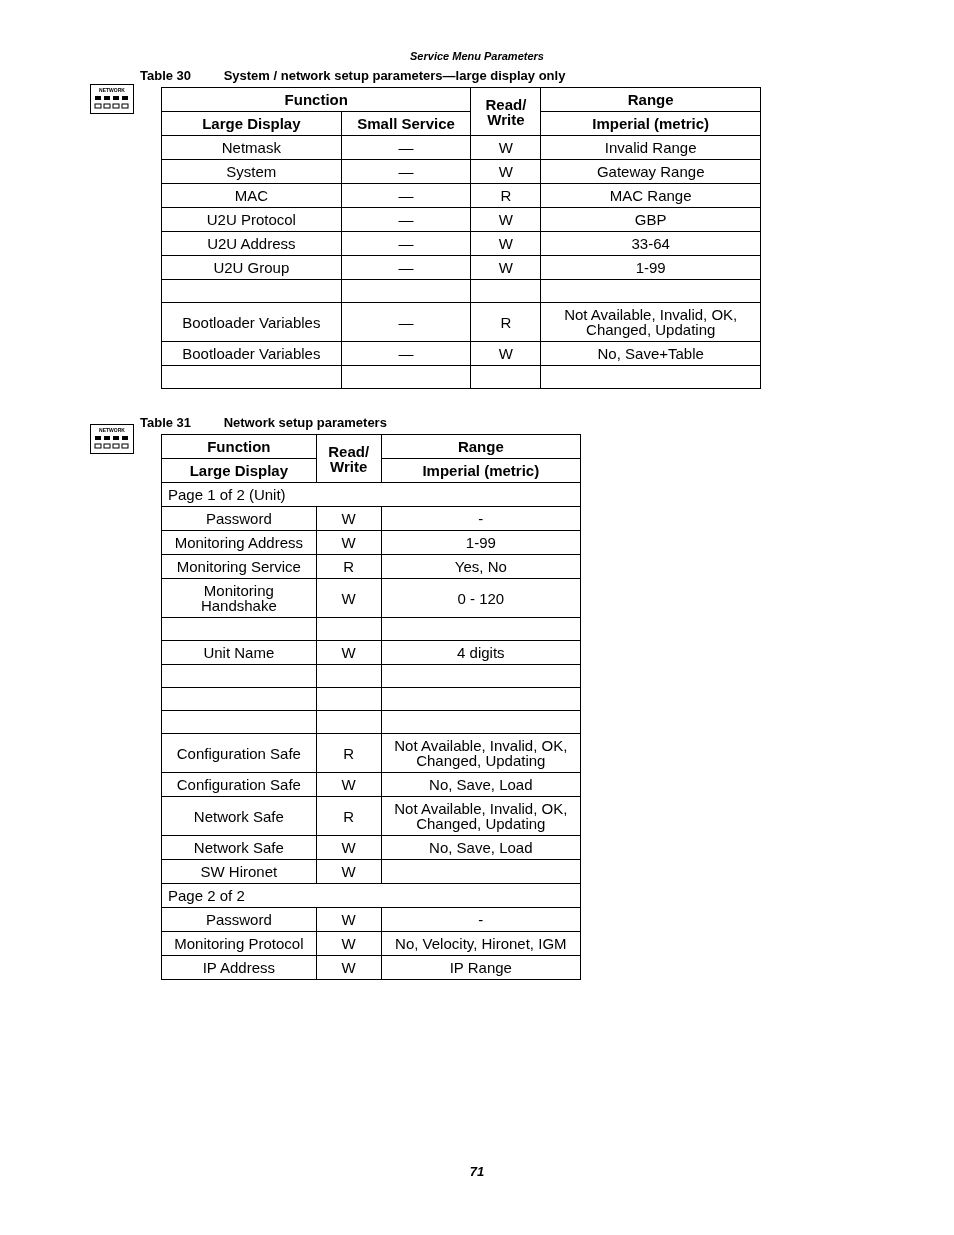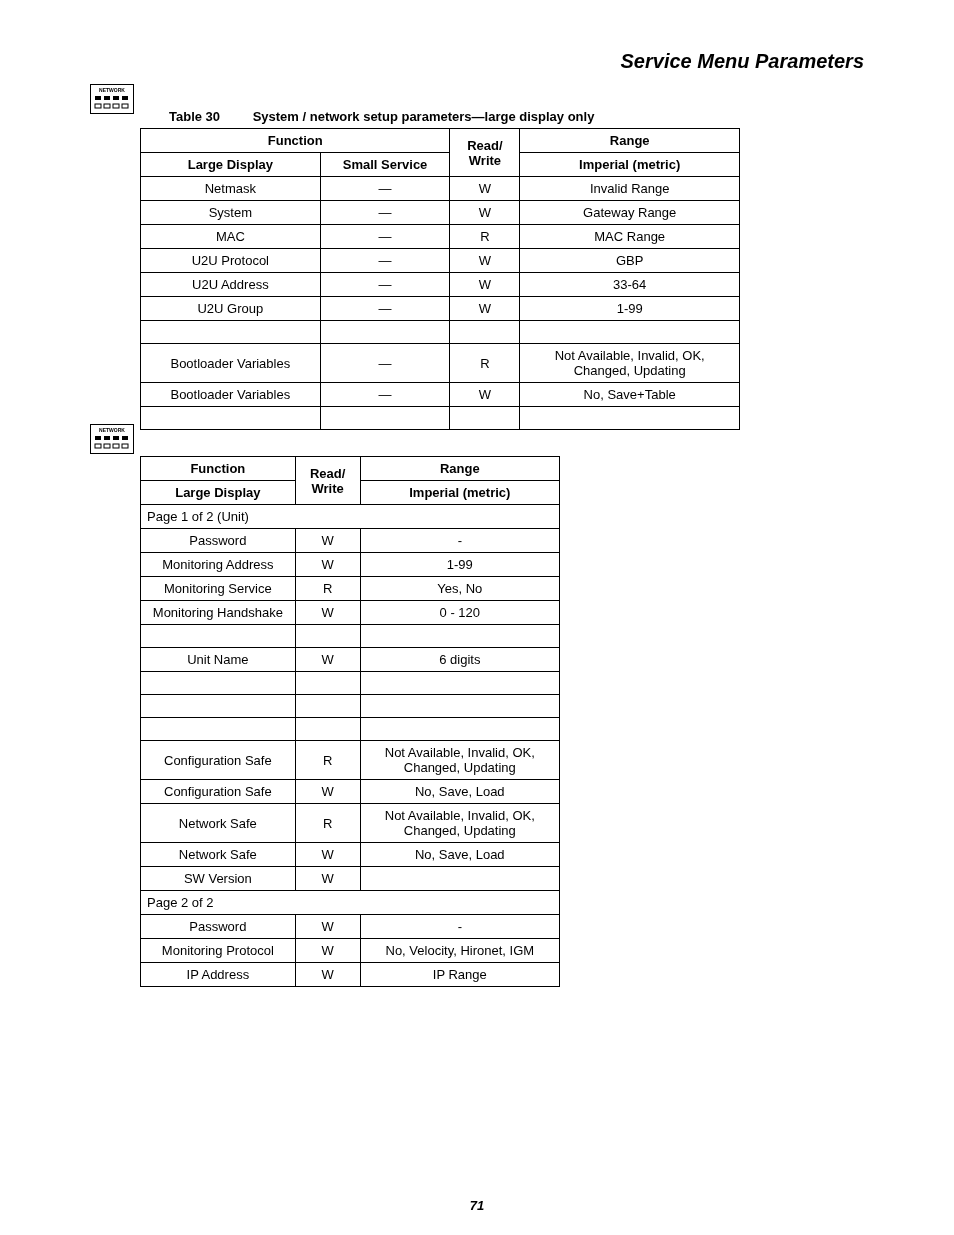--- a/index.html
+++ b/index.html
@@ -12,60 +12,60 @@
     width: 954px;
   }
   .page {
     position: relative;
     width: 954px;
     height: 1235px;
     box-sizing: border-box;
     padding: 50px 90px 40px 90px;
   }
   .header-title {
-    text-align: right;
+    text-align: center;
     font-style: italic;
     font-weight: bold;
-    font-size: 20px;
-    margin-bottom: 36px;
+    font-size: 11px;
+    margin-bottom: 6px;
   }
   .icon-block {
     position: absolute;
     left: 90px;
     width: 44px;
     box-sizing: border-box;
   }
   .icon-block svg { display:block; }
   .table-wrap {
     margin-left: 50px;
   }
   .table-caption {
     font-weight: bold;
     font-size: 13px;
     margin-bottom: 4px;
-    margin-left: 29px;
   }
   .table-caption .tnum { display:inline-block; width:80px; }
   table {
     border-collapse: collapse;
-    font-size: 13px;
+    font-size: 15px;
+    margin-left: 21px;
   }
   th, td {
     border: 1px solid #000;
     padding: 4px 6px;
     height: 14px;
     line-height: 15px;
   }
   th { text-align: center; font-weight: bold; }
   td.left { text-align: center; }
   td.center { text-align: center; }
   .subhead { font-weight: normal; text-align: left; }
   .pagenum {
     position: absolute;
-    bottom: 22px;
+    bottom: 56px;
     left: 0; right: 0;
     text-align: center;
     font-style: italic;
     font-weight: bold;
     font-size: 13px;
   }
   .spacer { height: 26px; }
 </style>
 </head>
 <body>
@@ -192,20 +192,24 @@
           <rect x="32" y="12" width="6" height="4"></rect>
         <rect x="5" y="20" width="6" height="4" fill="none" stroke="#000"></rect>
           <rect x="14" y="20" width="6" height="4" fill="none" stroke="#000"></rect>
           <rect x="23" y="20" width="6" height="4" fill="none" stroke="#000"></rect>
           <rect x="32" y="20" width="6" height="4" fill="none" stroke="#000"></rect>
       </g>
     </svg>
   </div>
 
   <div class="table-wrap">
+    <div class="table-caption">
+      <span class="tnum">Table 31</span>
+      <span>Network setup parameters</span>
+    </div>
     <table style="width:420px;">
       <colgroup>
         <col style="width:155px">
           <col style="width:65px">
           <col style="width:200px">
       </colgroup>
       <thead>
         <tr>
           <th>Function</th>
           <th rowspan="2">Read/ Write</th>
@@ -241,21 +245,21 @@
             <td class="center">0 - 120</td>
           </tr>
           <tr>
             <td class="left"></td>
             <td class="center"></td>
             <td class="center"></td>
           </tr>
           <tr>
             <td class="left">Unit Name</td>
             <td class="center">W</td>
-            <td class="center">6 digits</td>
+            <td class="center">4 digits</td>
           </tr>
           <tr>
             <td class="left"></td>
             <td class="center"></td>
             <td class="center"></td>
           </tr>
           <tr>
             <td class="left"></td>
             <td class="center"></td>
             <td class="center"></td>
@@ -279,21 +283,21 @@
             <td class="left">Network Safe</td>
             <td class="center">R</td>
             <td class="center">Not Available, Invalid, OK, Changed, Updating</td>
           </tr>
           <tr>
             <td class="left">Network Safe</td>
             <td class="center">W</td>
             <td class="center">No, Save, Load</td>
           </tr>
           <tr>
-            <td class="left">SW Version</td>
+            <td class="left">SW Hironet</td>
             <td class="center">W</td>
             <td class="center"></td>
           </tr>
           <tr>
             <td colspan="3" class="subhead">Page 2 of 2</td>
           </tr>
           <tr>
             <td class="left">Password</td>
             <td class="center">W</td>
             <td class="center">-</td>

